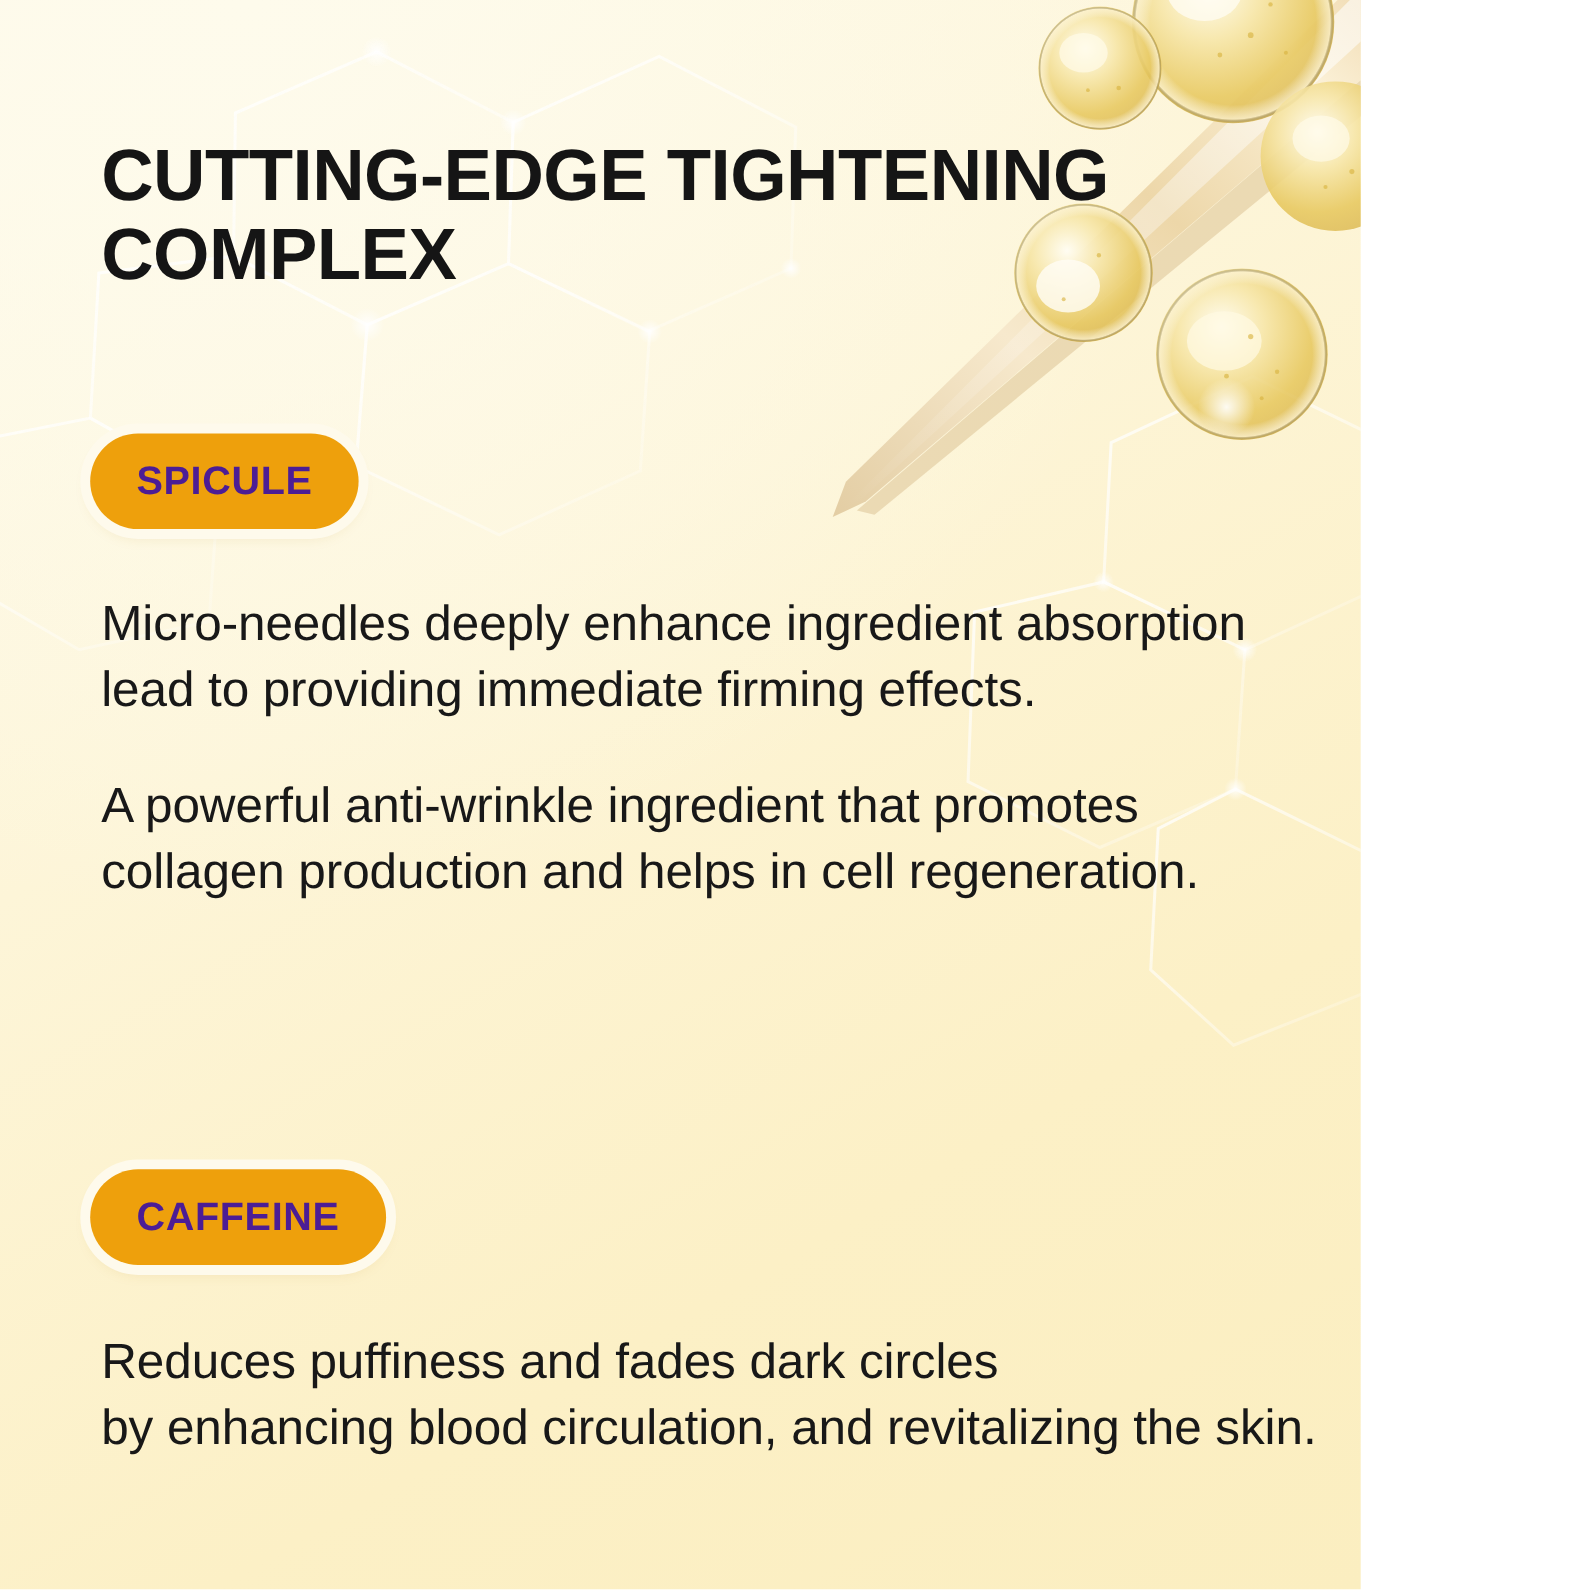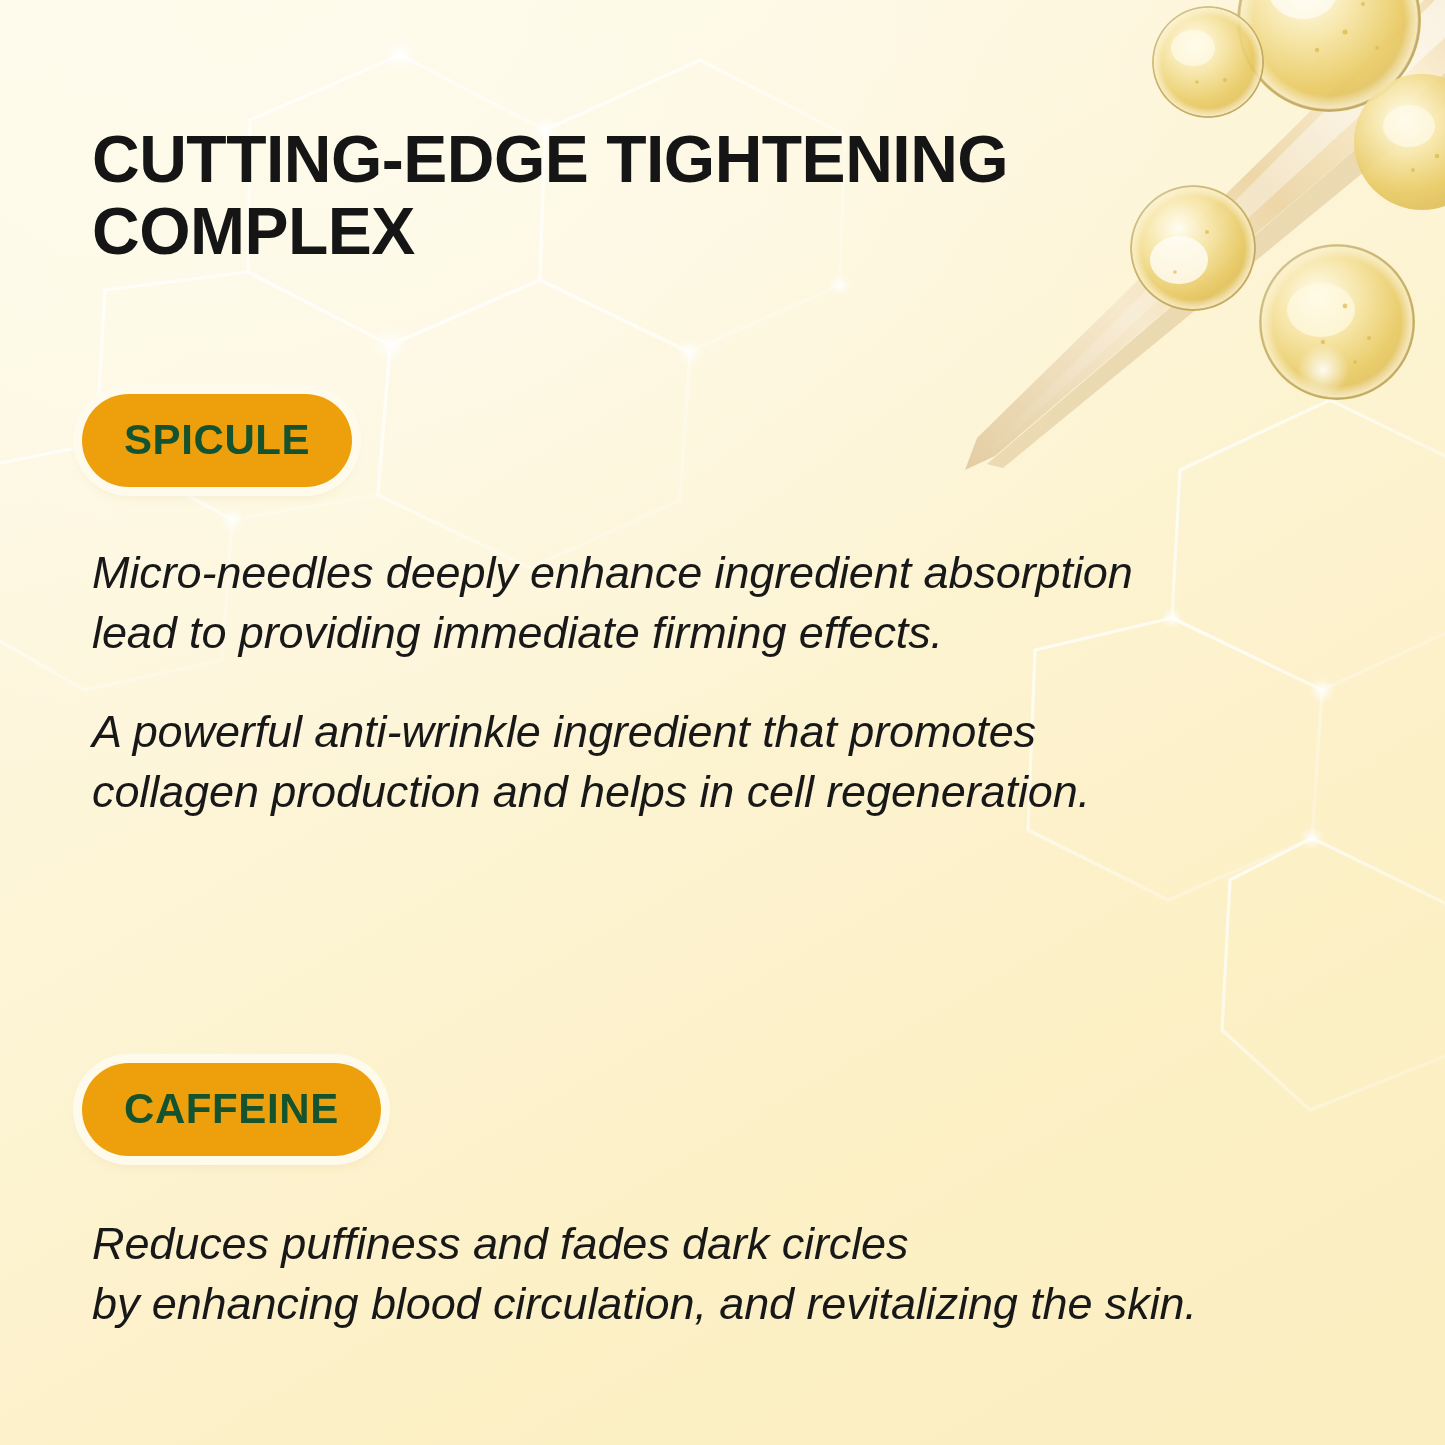--- a/index.html
+++ b/index.html
@@ -2,21 +2,21 @@
 <html><head>
 <meta charset="utf-8">
 <style>
   html, body {
     margin: 0;
     padding: 0;
     background: #ffffff;
   }
   #canvas {
     position: relative;
-    width: 1445px;
+    width: 1237px;
     height: 1445px;
     overflow: hidden;
     font-family: "Liberation Sans", sans-serif;
     background:
       radial-gradient(ellipse 120% 100% at 18% 0%, #fefbec 0%, rgba(254,251,236,0) 58%),
       linear-gradient(150deg, #fefaea 0%, #fdf5d8 38%, #fcf0c6 72%, #fbeec0 100%);
   }
 
   
   .bg-hex-layer {
@@ -57,41 +57,40 @@
   }
 
   .section { position: absolute; left: 82px; width: 1330px; }
   .section-1 { top: 394px; }
   .section-2 { top: 702px; }
   .section-3 { top: 1063px; }
 
   .badge {
     display: inline-block;
     background: #eea00c;
-    color: #14532d;
-    font-size: 42px;
+    color: #4c1d95;
+    font-size: 36px;
     font-weight: 700;
     letter-spacing: 0.6px;
     line-height: 1;
     padding: 25px 42px 26px 42px;
     border-radius: 60px;
     box-shadow:
       0 0 0 9px #fefaec,
       0 6px 14px rgba(176,126,20,0.18);
   }
 
   .section-body {
     margin: 0;
     padding-left: 10px;
     font-size: 45px;
     line-height: 1.33;
     color: #181818;
     letter-spacing: -0.1px;
     white-space: pre-line;
-    font-style: italic;
   }
   .section-1 .section-body { margin-top: 56px; }
   .section-2 .section-body { }
   .section-3 .section-body { margin-top: 58px; }
 </style>
 </head>
 <body>
 
 <div id="canvas">
 

